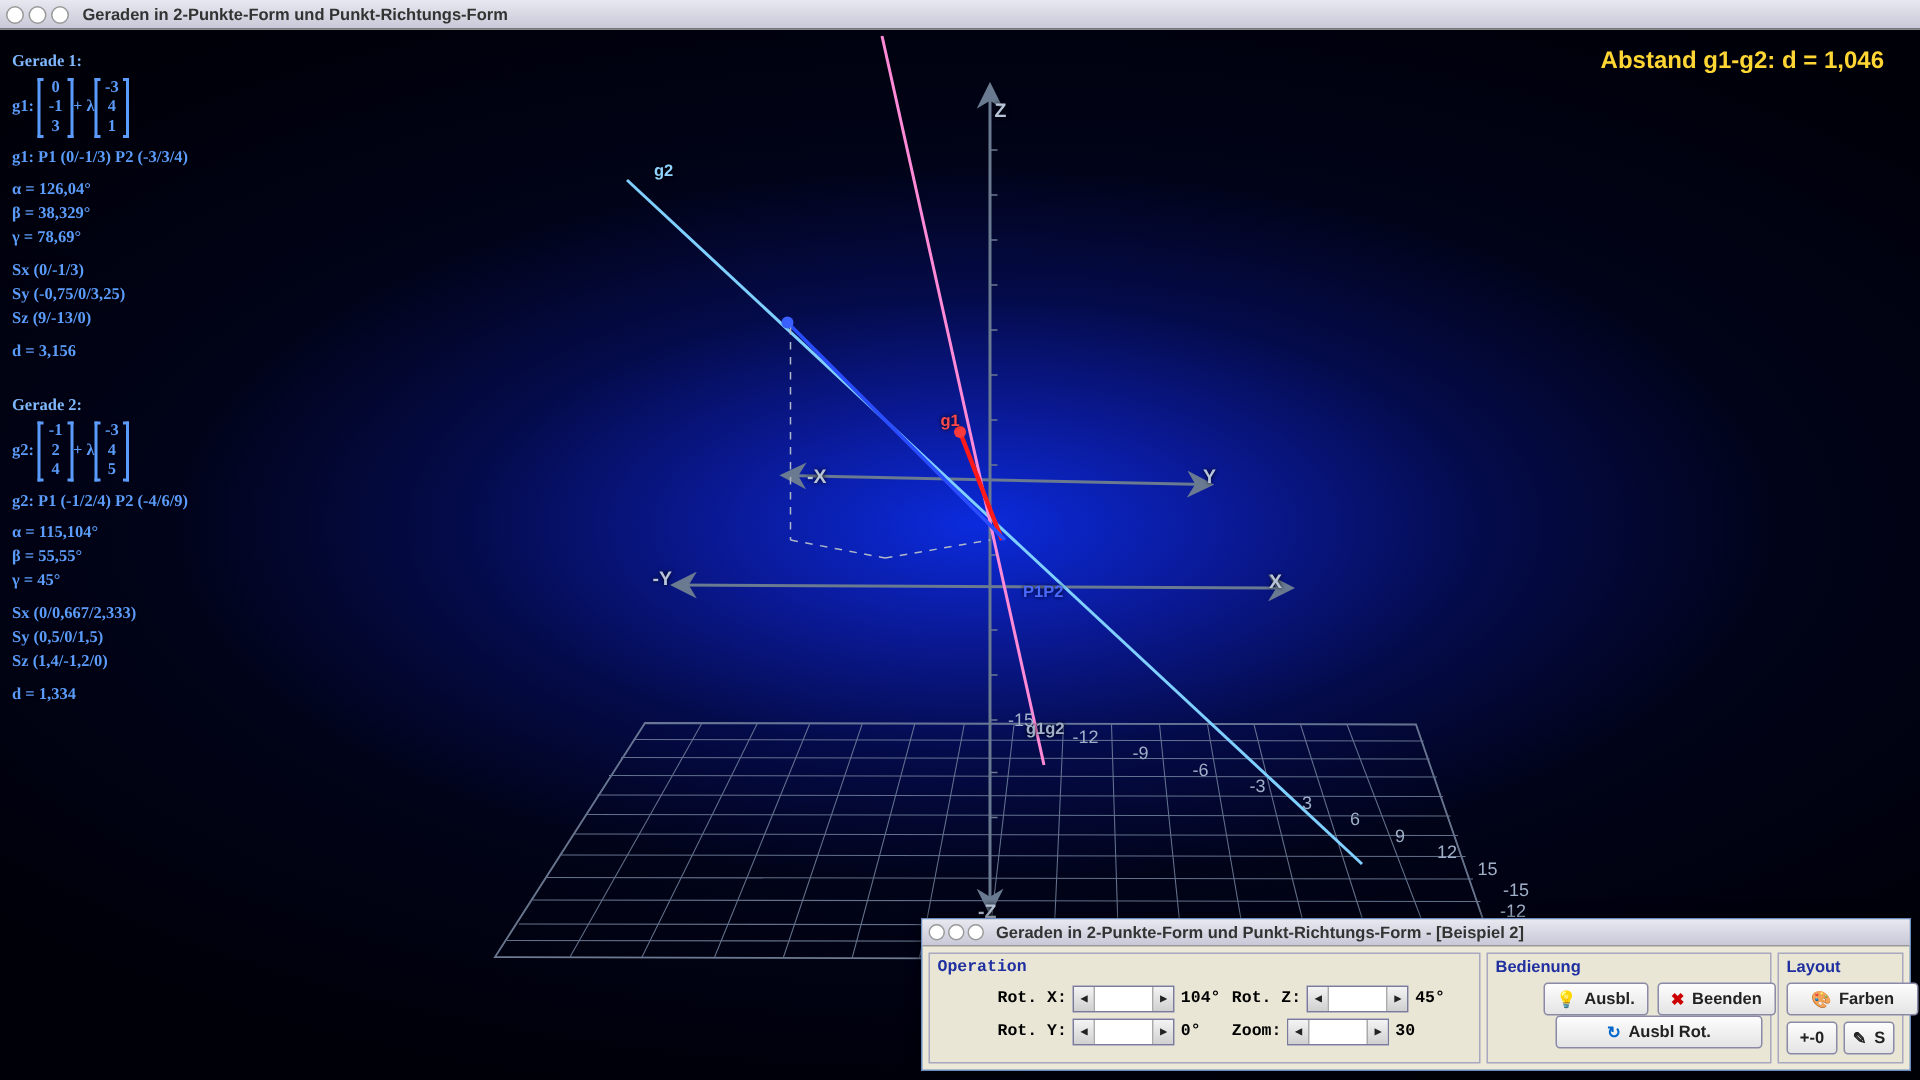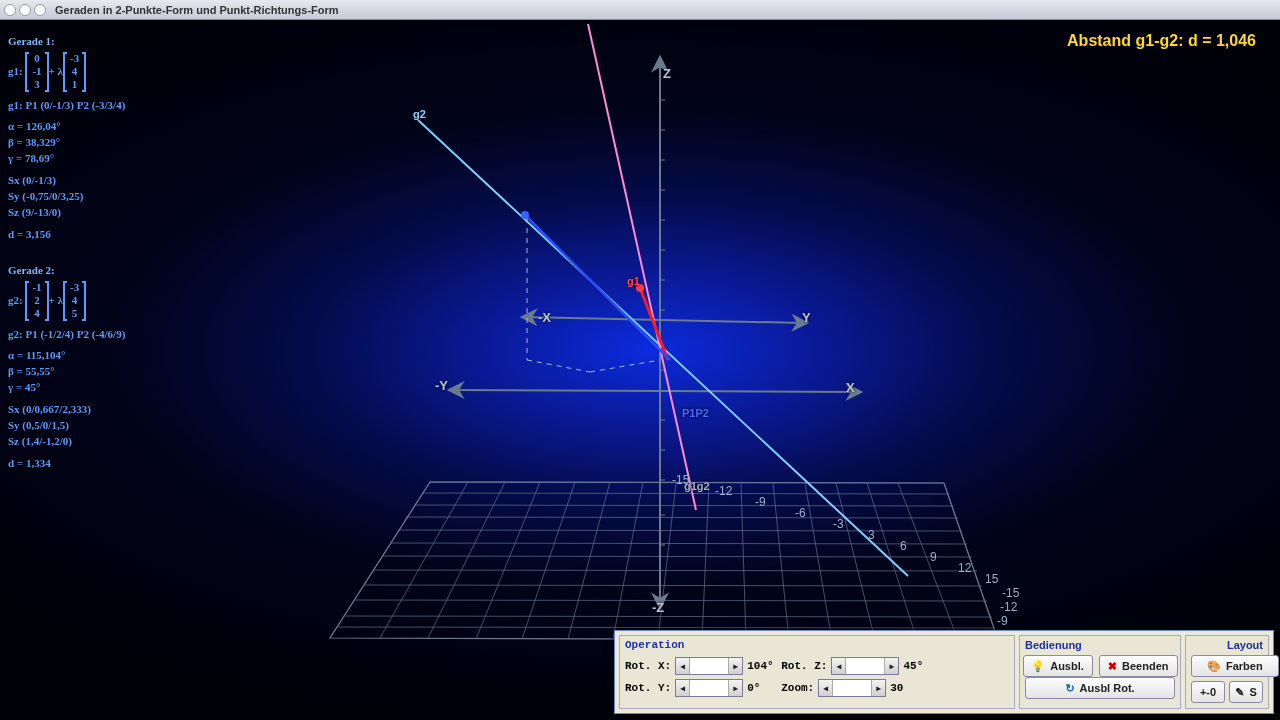--- a/index.html
+++ b/index.html
@@ -95,23 +95,23 @@
     border: 1px solid #a8a8c0;
     background: #e9e6d5;
     padding: 3px 5px 5px 5px;
     position: relative;
   }
   .fs .legend {
     font-weight: bold; color: #2030a0;
     font-size: 11px; margin-bottom: 4px;
   }
   .fs-op { flex: 1 1 auto; font-family: Liberation Mono, monospace; }
-  .fs-bed { width: 162px; }
-  .fs-lay { width: 84px; text-align: right; }
-  .row { display: flex; align-items: center; gap: 4px; height: 22px; }
+  .fs-bed { width: 190px; }
+  .fs-lay { width: 84px; }
+  .row { display: flex; align-items: center; gap: 4px; height: 22px; margin-left: 40px; }
   .lbl { font-weight: bold; color: #000; }
   .spinner {
     display: flex; height: 18px;
     border: 1px solid #7a7a9a; background: #fff;
   }
   .spinner .arr {
     width: 14px; display: flex; align-items: center; justify-content: center;
     background: linear-gradient(#f4f4f4, #d0d0d0);
     border-right: 1px solid #aaa; cursor: pointer;
     font-size: 8px; color: #222;
@@ -240,23 +240,23 @@
     <circle cx="640" cy="268" r="4" fill="#ff3a3a"></circle>
   </svg>
 
   <div class="axis-lbl" style="left:663px; top:46px">Z</div>
   <div class="axis-lbl" style="left:652px; top:580px">-Z</div>
   <div class="axis-lbl" style="left:846px; top:360px">X</div>
   <div class="axis-lbl" style="left:435px; top:358px">-Y</div>
   <div class="axis-lbl" style="left:802px; top:290px">Y</div>
   <div class="axis-lbl" style="left:538px; top:290px">-X</div>
 
-  <div class="scene-lbl" style="left:413px; top:88px; color:#8fd4ff">g2</div>
+  <div class="scene-lbl" style="left:436px; top:88px; color:#8fd4ff">g2</div>
   <div class="scene-lbl" style="left:627px; top:255px; color:#ff4a4a">g1</div>
-  <div class="scene-lbl" style="left:682px; top:387px; color:#4a6aff">P1P2</div>
+  <div class="scene-lbl" style="left:682px; top:369px; color:#4a6aff">P1P2</div>
   <div class="scene-lbl" style="left:684px; top:460px; color:#9fb0c8">g1g2</div>
 
   <div class="tick-lbl" style="left:672px; top:453px">-15</div>
   <div class="tick-lbl" style="left:715px; top:464px">-12</div>
   <div class="tick-lbl" style="left:755px; top:475px">-9</div>
   <div class="tick-lbl" style="left:795px; top:486px">-6</div>
   <div class="tick-lbl" style="left:833px; top:497px">-3</div>
   <div class="tick-lbl" style="left:868px; top:508px">3</div>
   <div class="tick-lbl" style="left:900px; top:519px">6</div>
   <div class="tick-lbl" style="left:930px; top:530px">9</div>
@@ -328,20 +328,26 @@
     <div>γ = 45°</div>
     <div style="height:6px"></div>
     <div>Sx (0/0,667/2,333)</div>
     <div>Sy (0,5/0/1,5)</div>
     <div>Sz (1,4/-1,2/0)</div>
     <div style="height:6px"></div>
     <div>d = 1,334</div>
   </div>
 
   <div class="ctrl-window">
+    <div class="ctrl-title">
+      <div class="winbtn"></div>
+      <div class="winbtn"></div>
+      <div class="winbtn"></div>
+      <span class="t">Geraden in 2-Punkte-Form und Punkt-Richtungs-Form - [Beispiel 2]</span>
+    </div>
     <div class="ctrl-body">
       <div class="fs fs-op">
         <div class="legend">Operation</div>
         <div class="row">
           <span class="lbl">Rot. X:</span>
           <div class="spinner">
             <div class="arr">◀</div>
             <div class="track"></div>
             <div class="arr rgt">▶</div>
           </div>

